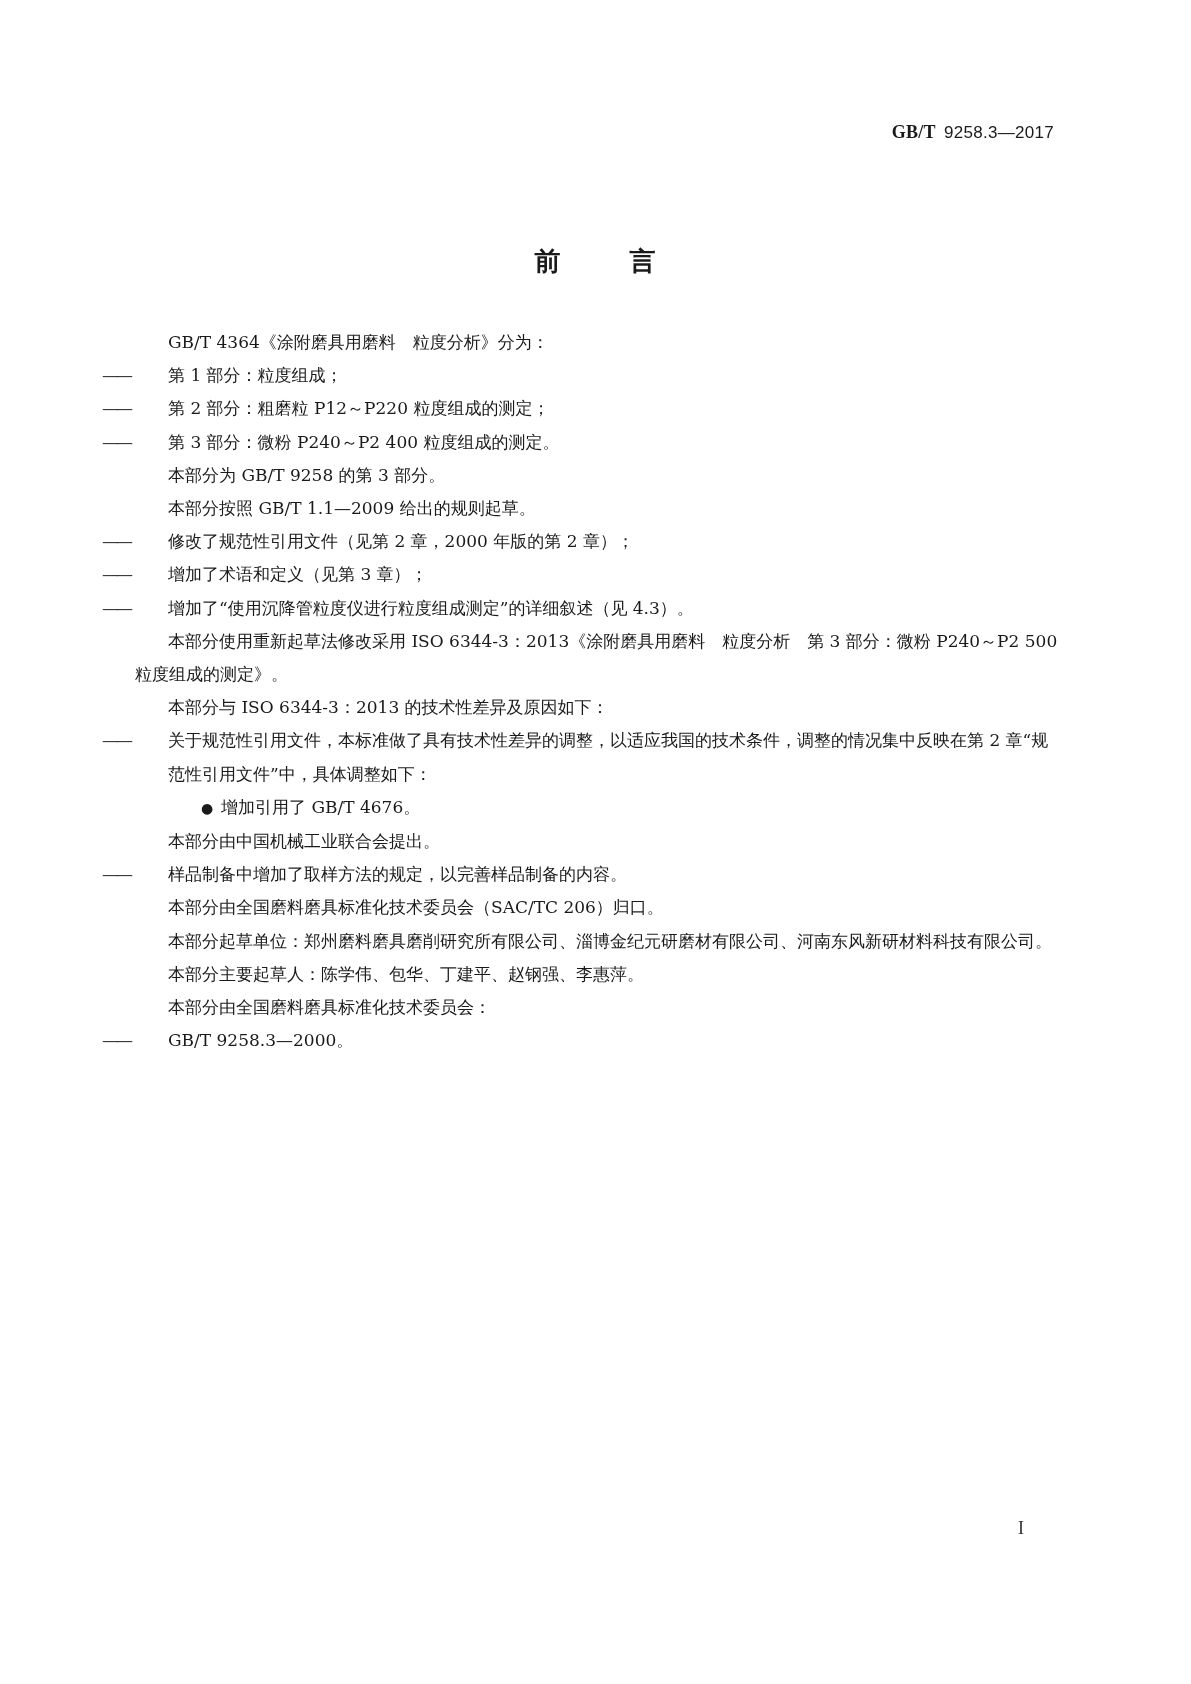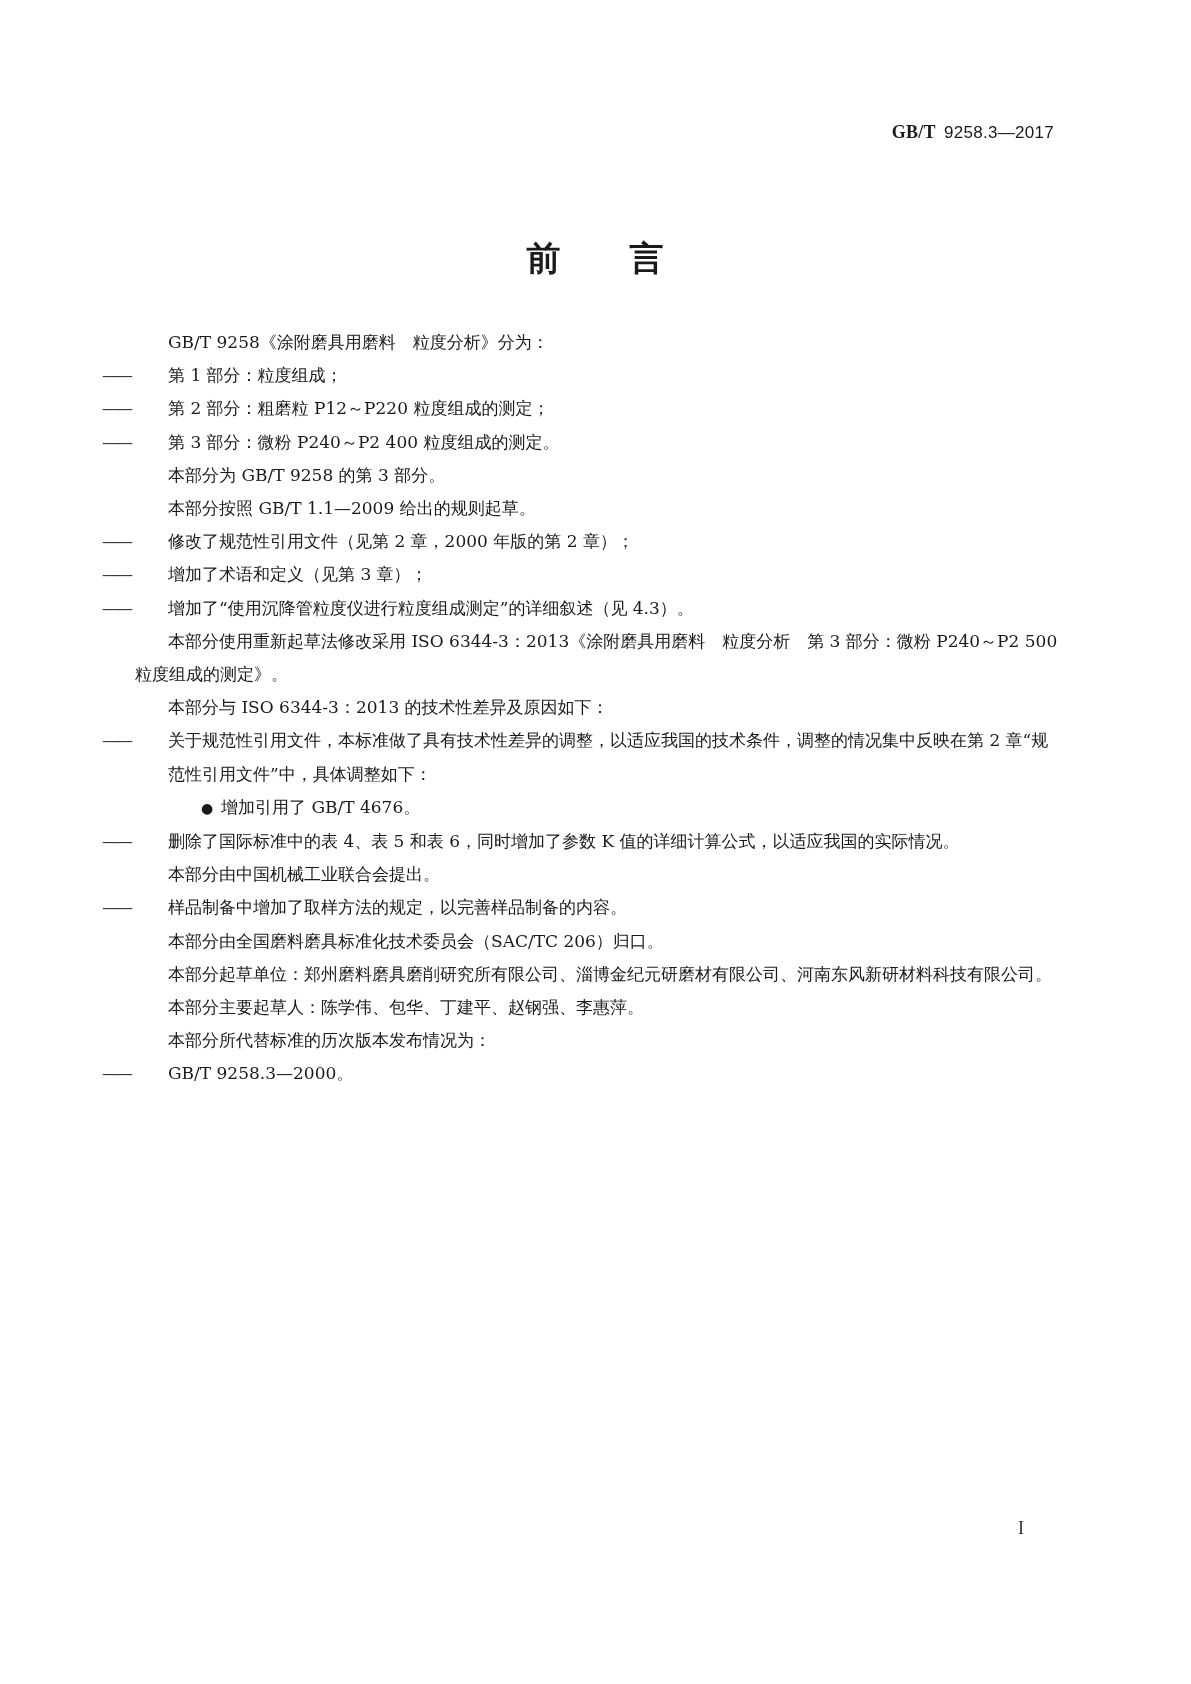--- a/index.html
+++ b/index.html
@@ -35,27 +35,27 @@
     font-weight: bold;
     font-size: 18px;
   }
   .std-code .num {
     font-family: "Liberation Sans", "DejaVu Sans", sans-serif;
     font-size: 17px;
     margin-left: 8px;
   }
   .title {
     position: absolute;
-    top: 236px;
+    top: 244px;
     left: 0;
     width: 1191px;
     text-align: center;
     font-family: "DejaVu Sans", "Liberation Sans", sans-serif;
     font-weight: bold;
-    font-size: 34px;
+    font-size: 26px;
     letter-spacing: 1px;
   }
   .title span + span { margin-left: 68px; }
 
   .body-text {
     position: absolute;
     left: 168px;
     top: 326px;
     width: 892px;
     font-size: 17px;
@@ -101,43 +101,42 @@
 
   <div class="std-code">
     <span class="gbt">GB/T</span><span class="num">9258.3—2017</span>
   </div>
 
   <div class="title">
     <span>前</span><span>言</span>
   </div>
 
   <div class="body-text">
-    <p class="p"><span>GB/T 9258《涂附磨具用磨料　粒度分析》分为：</span></p>
+    <p class="p"><span>GB/T 4364《涂附磨具用磨料　粒度分析》分为：</span></p>
 
     <p class="p flush-left hang"><span class="dash">——</span><span>第 1 部分：粒度组成；</span></p>
     <p class="p flush-left hang"><span class="dash">——</span><span>第 2 部分：粗磨粒 P12～P220 粒度组成的测定；</span></p>
     <p class="p flush-left hang"><span class="dash">——</span><span>第 3 部分：微粉 P240～P2 400 粒度组成的测定。</span></p>
 
     <p class="p"><span>本部分为 GB/T 9258 的第 3 部分。</span></p>
     <p class="p"><span>本部分按照 GB/T 1.1—2009 给出的规则起草。</span></p>
 
     <p class="p flush-left hang"><span class="dash">——</span><span>修改了规范性引用文件（见第 2 章，2000 年版的第 2 章）；</span></p>
     <p class="p flush-left hang"><span class="dash">——</span><span>增加了术语和定义（见第 3 章）；</span></p>
     <p class="p flush-left hang"><span class="dash">——</span><span>增加了“使用沉降管粒度仪进行粒度组成测定”的详细叙述（见 4.3）。</span></p>
 
     <p class="p" style="margin-left:-33px;text-indent:33px;"><span>本部分使用重新起草法修改采用 ISO 6344-3：2013《涂附磨具用磨料　粒度分析　第 3 部分：微粉 P240～P2 500 粒度组成的测定》。</span></p>
     <p class="p"><span>本部分与 ISO 6344-3：2013 的技术性差异及原因如下：</span></p>
 
     <p class="p flush-left hang"><span class="dash">——</span><span>关于规范性引用文件，本标准做了具有技术性差异的调整，以适应我国的技术条件，调整的情况集中反映在第 2 章“规范性引用文件”中，具体调整如下：</span></p>
     <p class="p bullet-line"><span class="bullet">●</span><span>增加引用了 GB/T 4676。</span></p>
-    <p class="p flush-left hang"><span class="dash">——</span><span>删除了国际标准中的表 4、表 5 和表 6，同时增加了参数 K 值的详细计算公式，以适应我国的实际情况。</span></p>
     <p class="p"><span>本部分由中国机械工业联合会提出。</span></p>
 
     <p class="p flush-left hang"><span class="dash">——</span><span>样品制备中增加了取样方法的规定，以完善样品制备的内容。</span></p>
     <p class="p"><span>本部分由全国磨料磨具标准化技术委员会（SAC/TC 206）归口。</span></p>
     <p class="p" style="margin-left:-33px;text-indent:33px;"><span>本部分起草单位：郑州磨料磨具磨削研究所有限公司、淄博金纪元研磨材有限公司、河南东风新研材料科技有限公司。</span></p>
     <p class="p"><span>本部分主要起草人：陈学伟、包华、丁建平、赵钢强、李惠萍。</span></p>
-    <p class="p"><span>本部分所代替标准的历次版本发布情况为：</span></p>
+    <p class="p"><span>本部分由全国磨料磨具标准化技术委员会：</span></p>
     <p class="p flush-left hang"><span class="dash">——</span><span>GB/T 9258.3—2000。</span></p>
   </div>
 
   <div class="page-number">I</div>
 </div>
 
 </body></html>

